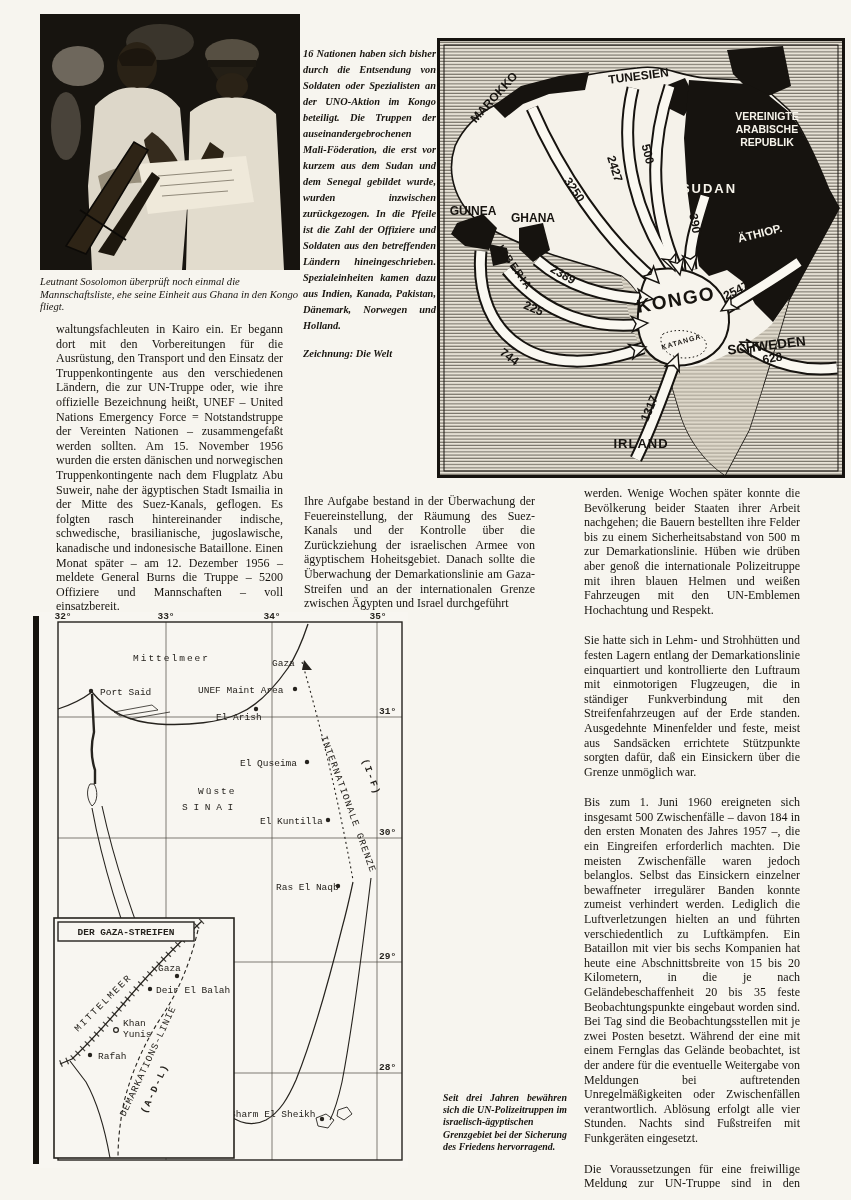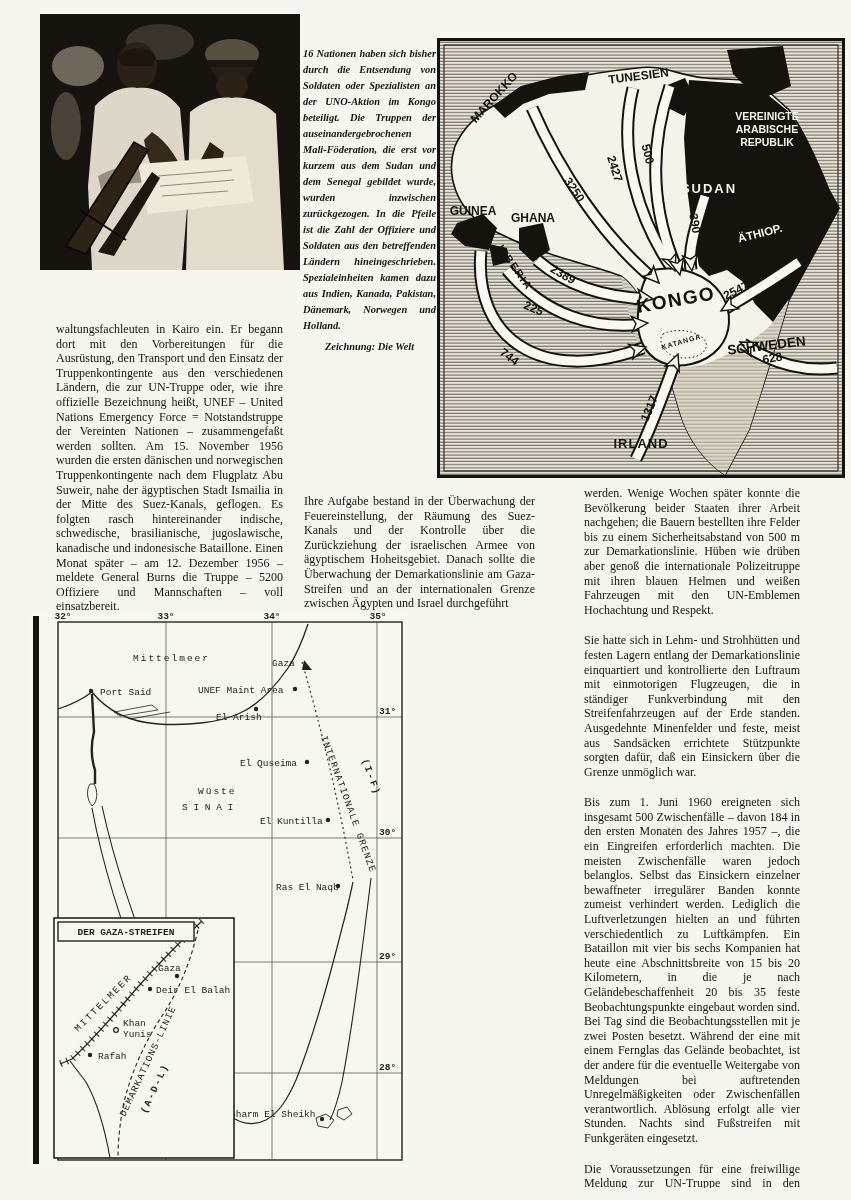--- a/index.html
+++ b/index.html
@@ -7,21 +7,21 @@
         font-family:"Liberation Serif",serif;color:#17140f;overflow:hidden;}
   
   .photo{position:absolute;left:40px;top:14px;width:260px;height:256px;margin:0;}
   .photo svg{display:block;width:100%;height:100%;}
   .photo-caption{position:absolute;left:40px;top:276px;width:264px;
         font-style:italic;font-size:10.6px;line-height:12.6px;}
   
   .note{position:absolute;left:303px;top:46px;width:133px;font-style:italic;font-weight:600;
         font-size:10.4px;line-height:16px;text-align:justify;}
   .note p{margin:0;}
-  .note .credit{text-align:center;font-weight:700;margin-top:5px;}
+  .note .credit{text-align:left;font-weight:700;margin-top:12px;}
   
   .congo-map{position:absolute;left:437px;top:38px;width:408px;height:440px;}
   .congo-map svg{display:block;width:100%;height:100%;}
   
   .col{position:absolute;text-align:justify;font-size:12px;line-height:14.6px;}
   .col p{margin:16px;}
   .col-left{left:40px;top:306px;width:259px;height:306px;overflow:hidden;}
   .col-middle{left:288px;top:478px;width:263px;height:140px;overflow:hidden;}
   .col-right{left:568px;top:470px;width:248px;height:718px;overflow:hidden;}
   
@@ -74,20 +74,21 @@
         <path d="M118,162 L192,156 M120,172 L194,166 M122,182 L188,177" stroke="#90897a" stroke-width="1.2" fill="none"></path>
       </g>
 
       <g>
         <path d="M26,232 L94,128 L108,136 L46,240 Z" fill="#2e2416" stroke="#0c0a07" stroke-width="1.5"></path>
         <path d="M58,238 L112,158 L120,164 L74,242 Z" fill="#1d170e"></path>
         <path d="M40,196 L86,226" stroke="#0c0a07" stroke-width="2" fill="none"></path>
       </g>
     </svg>
   </figure>
+  <figcaption class="photo-caption">Leutnant Sosolomon überprüft noch einmal die Mannschaftsliste, ehe seine Einheit aus Ghana in den Kongo fliegt.</figcaption>
 
   <div class="note">
     <p>16 Nationen haben sich bisher durch die Entsendung von Soldaten oder Spezialisten an der UNO-Aktion im Kongo beteiligt. Die Truppen der auseinandergebrochenen Mali-Föderation, die erst vor kurzem aus dem Sudan und dem Senegal gebildet wurde, wurden inzwischen zurückgezogen. In die Pfeile ist die Zahl der Offiziere und Soldaten aus den betreffenden Ländern hineingeschrieben. Spezialeinheiten kamen dazu aus Indien, Kanada, Pakistan, Dänemark, Norwegen und Holland.</p>
     <p class="credit">Zeichnung: Die Welt</p>
   </div>
 
   <div class="congo-map">
     <svg viewBox="0 0 408 440">
       <defs>
         <pattern id="sea" width="4" height="3.2" patternUnits="userSpaceOnUse">
@@ -270,14 +271,15 @@
         <text class="sm-t" x="93" y="414">Khan</text>
         <text class="sm-t" x="93" y="425">Yunis</text>
         <text class="sm-t" x="68" y="447">Rafah</text>
         <text class="sm-t" font-size="9" letter-spacing="2" transform="translate(48,420) rotate(-45)">MITTELMEER</text>
         <text class="sm-t" font-size="8" letter-spacing="1" transform="translate(95,505) rotate(-65)">DEMARKATIONS-LINIE</text>
         <text class="sm-t sm-b" font-size="10.5" letter-spacing="2" transform="translate(116,502) rotate(-65)">(A-D-L)</text>
       </g>
     </svg>
   </div>
 
+  <div class="bottom-caption">Seit drei Jahren bewähren sich die UN-Polizeitruppen im israelisch-ägyptischen Grenzgebiet bei der Sicherung des Friedens hervorragend.</div>
 
 </div>
 
 </body></html>

